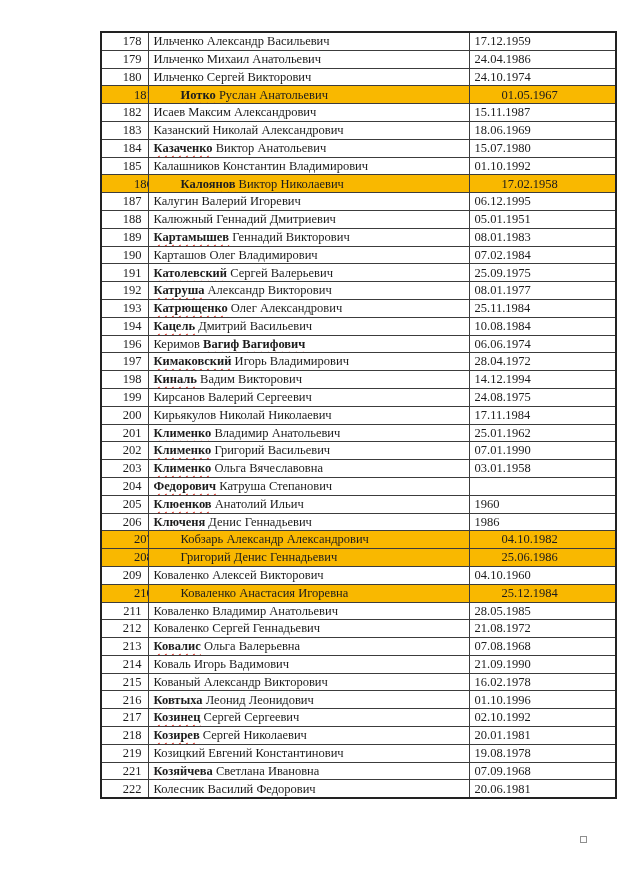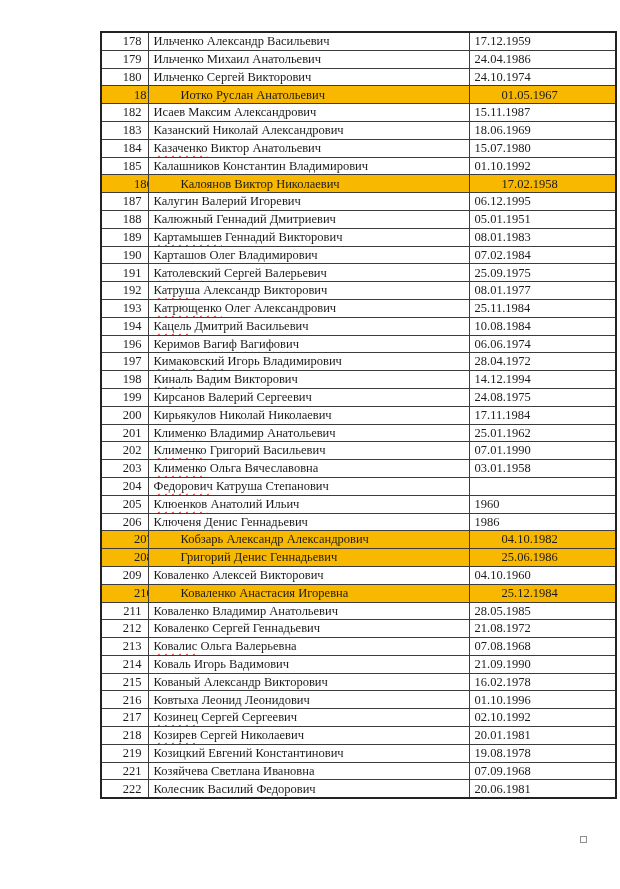--- a/index.html
+++ b/index.html
@@ -44,20 +44,21 @@
   table.roster tr.hl td {
     background: var(--highlight, #F9B800);
     padding-left: 32px;
   }
   .sq {
     text-decoration: underline;
     text-decoration-style: wavy;
     text-decoration-color: var(--misspell-underline, #d93025);
     text-decoration-thickness: 1px;
     text-underline-offset: 3px;
+    font-weight: bold;
   }
   .resize-handle {
     position: absolute;
     left: 580px;
     top: 836px;
     width: 5px;
     height: 5px;
     background: #fdfdfd;
     border: 1px solid #8f8f8f;
   }

